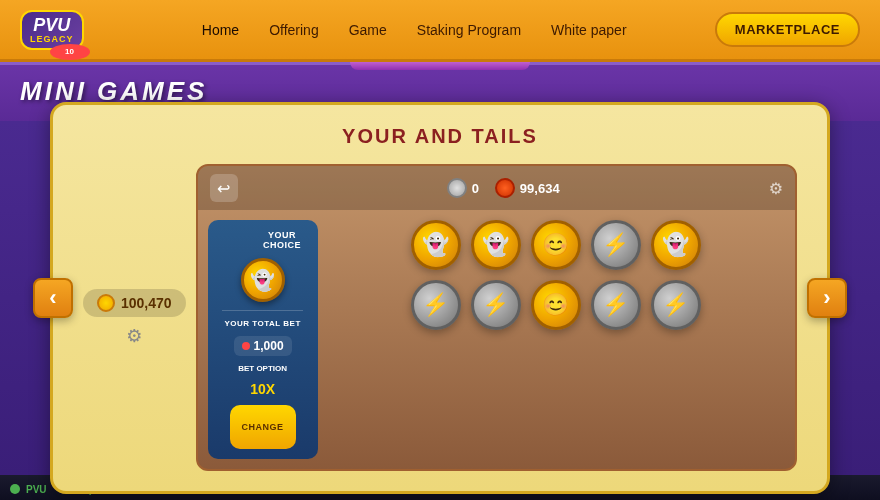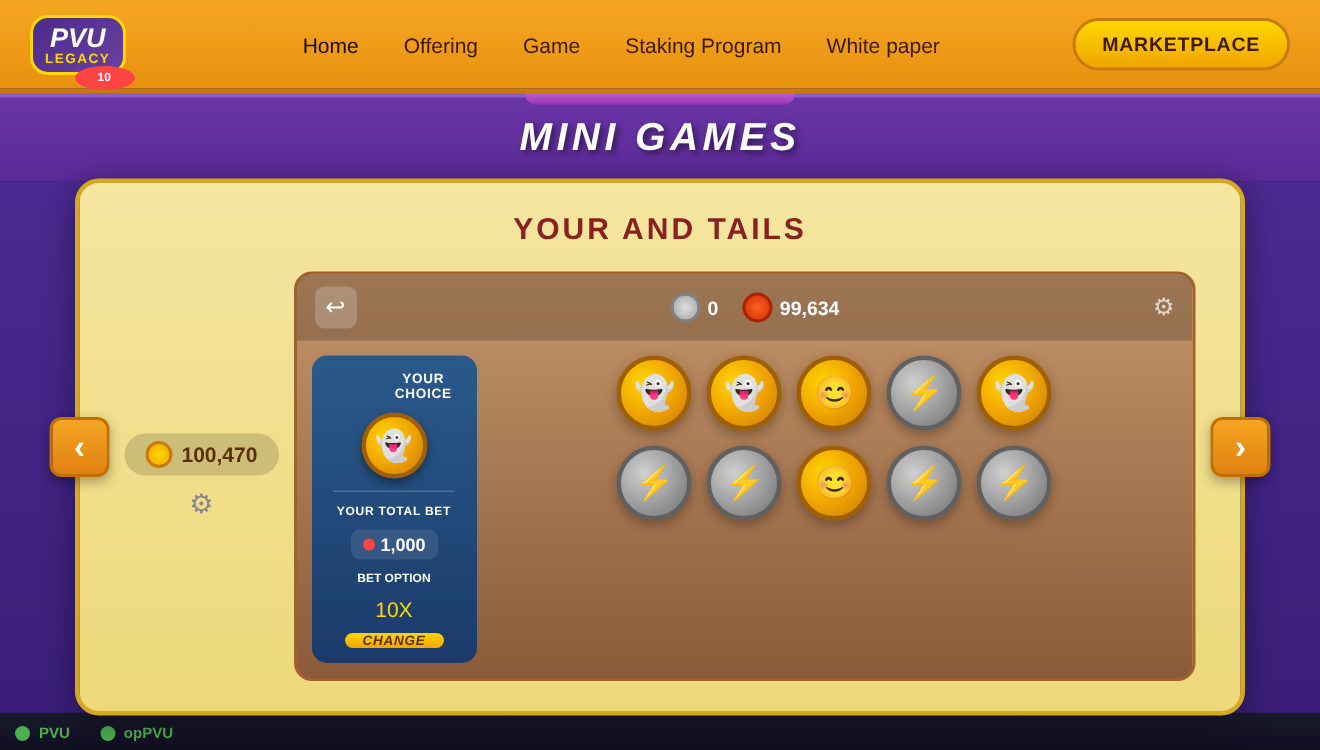--- a/index.html
+++ b/index.html
@@ -86,21 +86,21 @@
       border: 2px solid #c97a0a;
       border-radius: 20px;
       padding: 8px 18px;
       cursor: pointer;
       letter-spacing: 0.5px;
     }
 
     
     .mini-games-banner {
       background: linear-gradient(180deg, #6b35a8 0%, #5a2a96 100%);
-      text-align: center;
+      text-align: left;
       padding: 14px 20px;
       position: relative;
     }
     .mini-games-banner::before {
       content: '';
       position: absolute;
       top: -1px;
       left: 0; right: 0;
       height: 4px;
       background: #8b5ec9;
@@ -333,33 +333,32 @@
       font-size: 12px;
     }
     .bet-option-label {
       color: #fff;
       font-size: 8px;
       font-weight: 700;
     }
     .bet-option-val {
       color: #ffd700;
       font-size: 14px;
-      font-weight: 400;
+      font-weight: 700;
     }
     .change-btn {
       background: linear-gradient(180deg, #ffd700, #f0a500);
       color: #5a3000;
       font-size: 9px;
       font-weight: 700;
       border: none;
       border-radius: 10px;
-      padding: 0 12px;
+      padding: 17px 12px;
       cursor: pointer;
       letter-spacing: 0.5px;
-      font-style: italic;
     }
 
     
     .coin-grid {
       flex: 1;
       display: flex;
       flex-direction: column;
       gap: 10px;
     }
     .coin-row {

